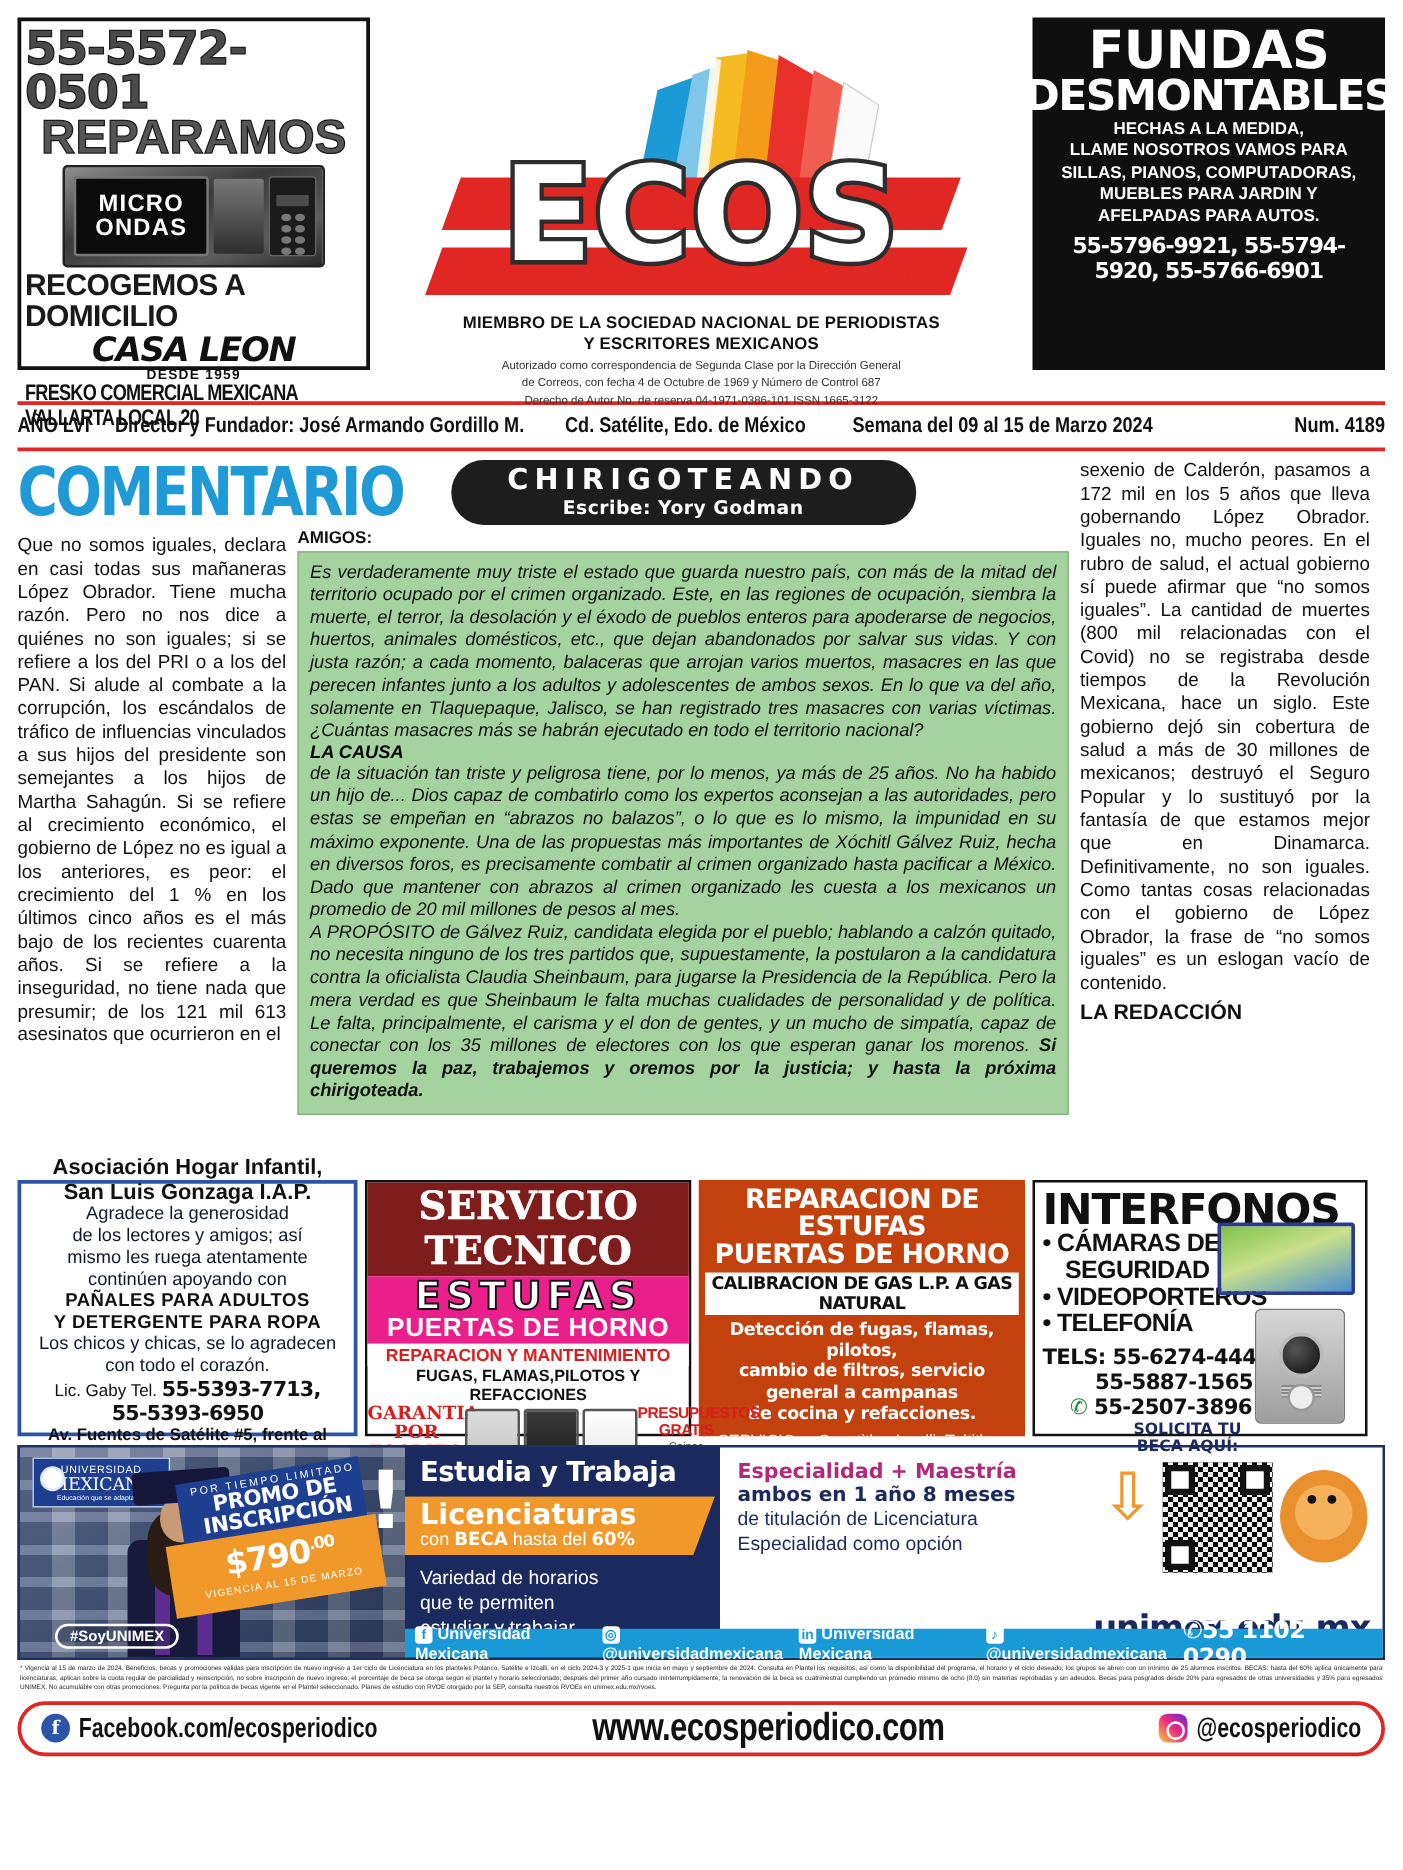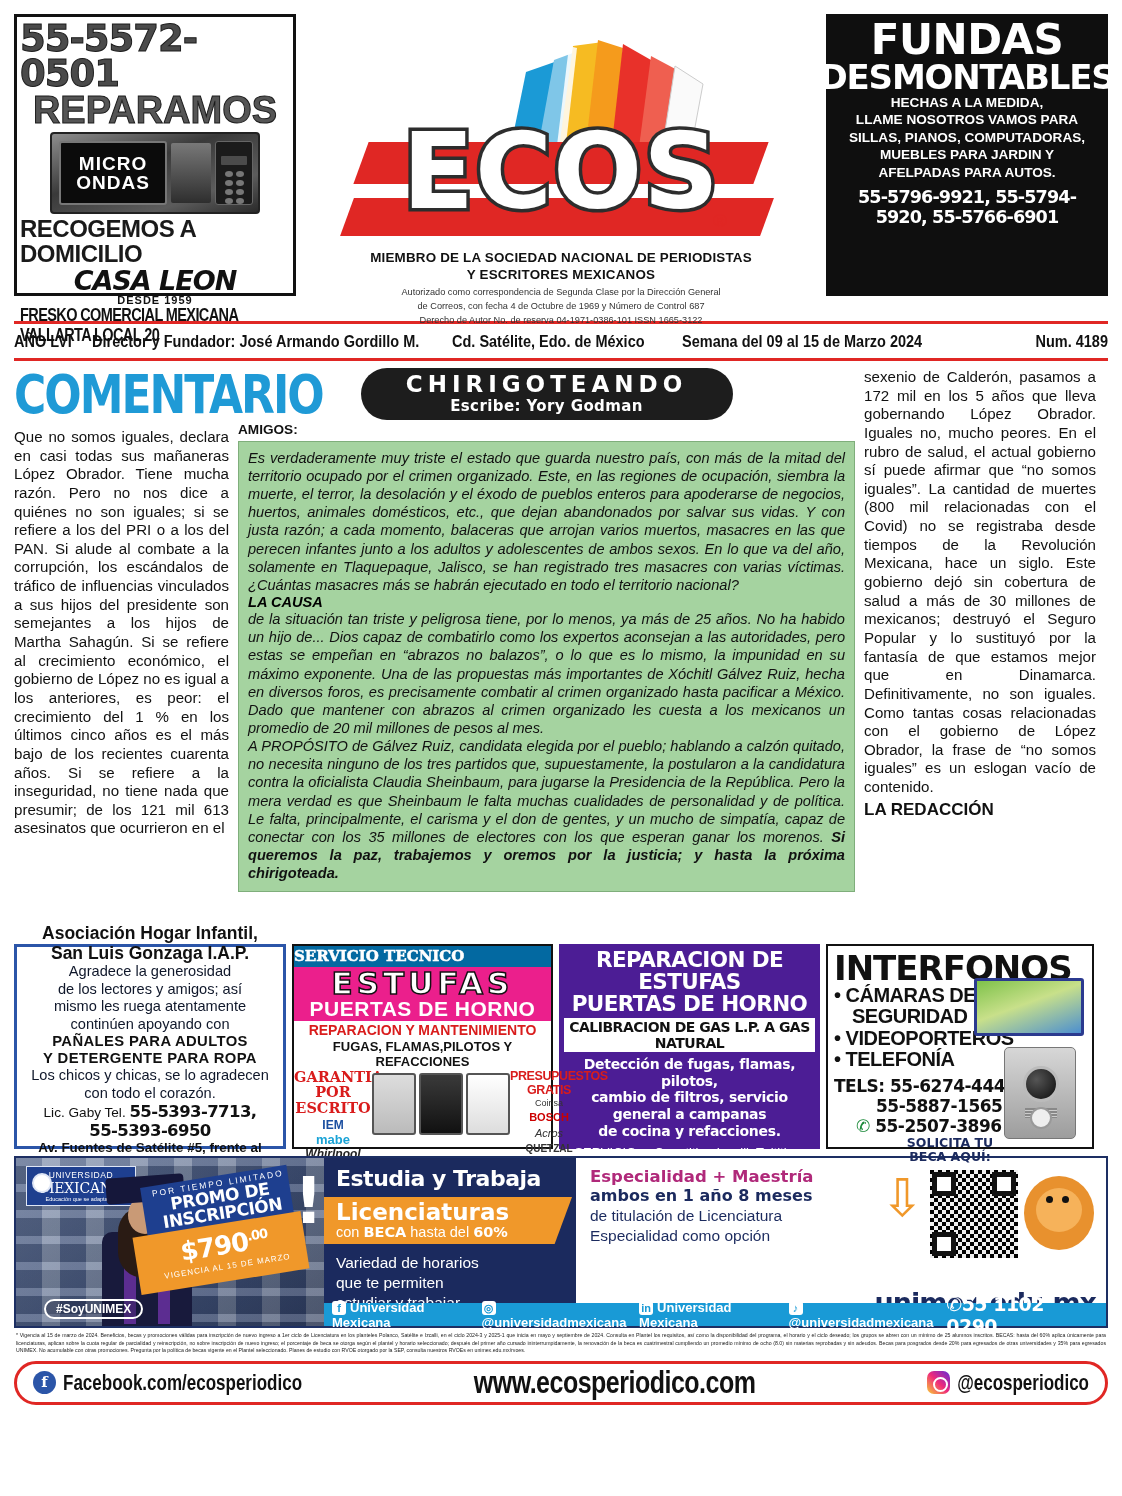--- a/index.html
+++ b/index.html
@@ -126,22 +126,22 @@
   .ad-hogar { width:272px; border:3px solid #2b55a8; background:#fff; padding:5px 4px;
      text-align:center; display:flex; flex-direction:column; justify-content:center; }
   .hog-t { font-weight:bold; font-size:17.5px; color:#111; line-height:1.15; }
   .hog-b { font-size:14.6px; color:#0f172a; line-height:1.2; }
   .hog-cap { font-weight:bold; font-size:14.8px; letter-spacing:0.4px; color:#111; line-height:1.15; }
   .hog-tel { font-size:13.6px; color:#111; }
   .hog-tel b { font-family:"DejaVu Sans",sans-serif; font-size:16.5px; letter-spacing:-0.6px;}
   .hog-addr { font-weight:bold; font-size:13.4px; color:#111; }
 
   .ad-serv { width:261px; background:#fff; border:2px solid #111; display:flex; flex-direction:column; }
-  .sv-red { background:#0369a1; color:#fff; font-family:"DejaVu Serif",serif;
-    font-weight:bold; font-size:15px; letter-spacing:0px; padding:1px 0 2px; -webkit-text-stroke:0.5px #fff;}
+  .sv-red { background:#7f1d1d; color:#fff; text-align:center; font-family:"DejaVu Serif",serif;
+    font-weight:bold; font-size:31px; letter-spacing:0px; padding:1px 0 2px; -webkit-text-stroke:0.5px #fff;}
   .sv-pink { background:#eb1f8c; text-align:center; padding:1px 0 2px; }
   .sv-estufas { color:#fff; font-family:"DejaVu Sans",sans-serif; font-weight:bold; font-size:31px;
     letter-spacing:4px; line-height:0.97; -webkit-text-stroke:1.5px #111; }
   .sv-puertas { color:#fff; font-family:"Liberation Sans",sans-serif; font-weight:bold; font-size:21px;
     letter-spacing:0.5px; line-height:1; }
   .sv-rep { text-align:center; color:#d91c1c; font-weight:bold; font-size:14px; background:#fff; padding:1px 0; }
   .sv-fugas { text-align:center; font-weight:bold; font-size:13px; color:#111; }
   .sv-mid { flex:1; display:flex; font-size:10px; position:relative; }
   .sv-col { width:78px; text-align:center; }
   .sv-gar { color:#d91c1c; font-family:"DejaVu Serif",serif; font-weight:bold; font-size:14.5px; line-height:1.05;}
@@ -161,21 +161,21 @@
   .sv-mail { background:#111; color:#fff; display:flex; justify-content:space-between; align-items:center;
     padding:0 4px; font-size:13.5px; }
   .sv-cel { font-family:"Liberation Sans",sans-serif; font-size:17px; letter-spacing:0px; }
   .sv-phones { display:flex; }
   .sv-phones div { flex:1; text-align:center; font-family:"DejaVu Sans",sans-serif; font-weight:bold;
     font-size:15px; letter-spacing:-0.8px; padding:1px 0; }
   .sv-p1 { background:#d91c1c; color:#fff; }
   .sv-p2 { background:#fff; color:#111; }
   .sv-p3 { background:#d91c1c; color:#fff; }
 
-  .ad-rep { width:261px; background:#4c1d95; color:#fff; padding:5px 5px 4px; text-align:center;
+  .ad-rep { width:261px; background:#c2410c; color:#fff; padding:5px 5px 4px; text-align:center;
     display:flex; flex-direction:column; }
   .rp-t { font-family:"DejaVu Sans",sans-serif; font-weight:bold; font-size:21.5px; line-height:1.02; letter-spacing:-0.6px;}
   .rp-cal { background:#fff; color:#111; font-family:"DejaVu Sans",sans-serif; font-weight:bold; font-size:14px;
     margin:3px 0 4px; padding:1px 0; letter-spacing:-0.5px; }
   .rp-det { font-family:"DejaVu Sans",sans-serif; font-weight:bold; font-size:14px; line-height:1.2; letter-spacing:-0.3px;}
   .rp-srv { font-size:13px; line-height:1.2; margin-top:5px; }
   .rp-bot { display:flex; align-items:center; gap:6px; margin-top:5px; }
   .rp-pres { background:#fff; color:#111; font-family:"DejaVu Sans",sans-serif; font-weight:bold;
      font-size:13.5px; line-height:1.12; padding:2px 4px; letter-spacing:-0.5px;}
   .rp-tels { font-family:"DejaVu Sans",sans-serif; font-weight:bold; font-size:24px; line-height:1.08;

